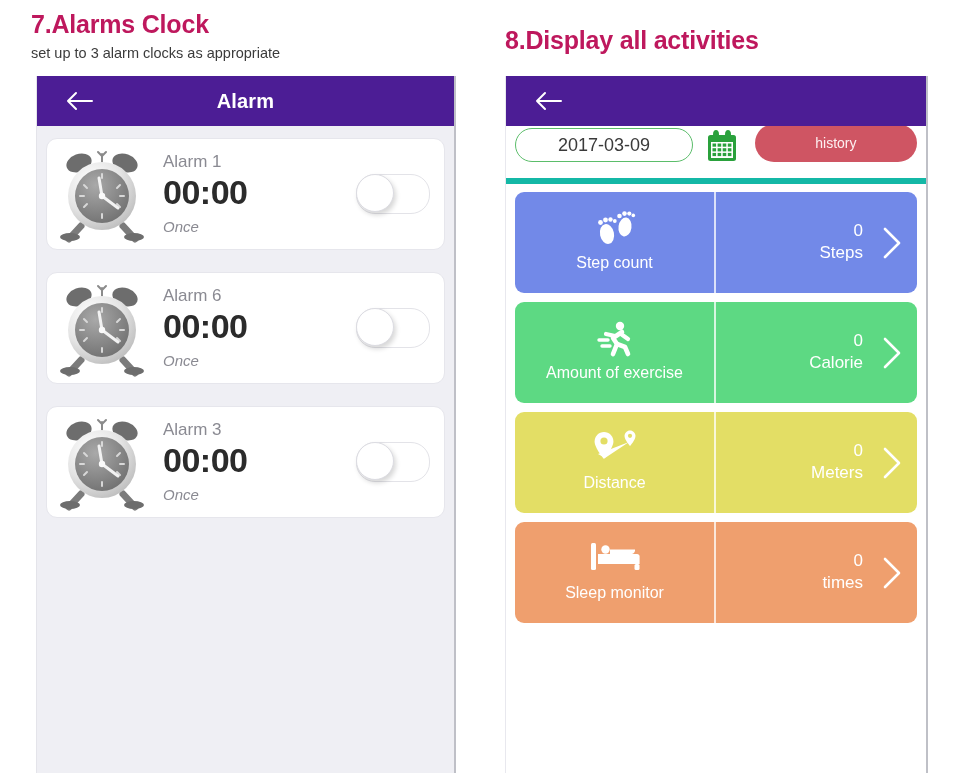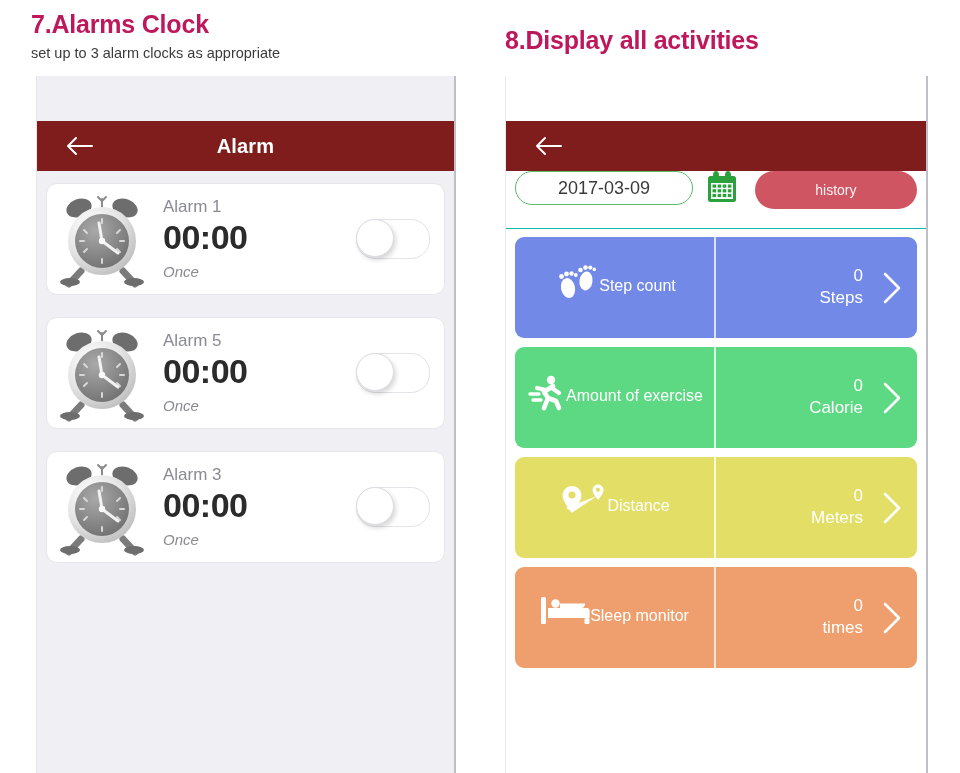--- a/index.html
+++ b/index.html
@@ -55,26 +55,25 @@
     top: 76px;
     width: 420px;
     height: 697px;
     background: #ffffff;
     border-right: 2px solid #bfc0c7;
     border-left: 1px solid #e8e8ee;
   }
 
   .appbar {
     height: 50px;
-    background: #7f1d1d;
+    background: #4c1d95;
     position: relative;
     display: flex;
     align-items: center;
     justify-content: center;
-    margin-top: 45px;
   }
   .appbar-title {
     color: #ffffff;
     font-size: 20px;
     font-weight: 700;
     letter-spacing: 0.2px;
   }
   .back-arrow {
     position: absolute;
     left: 28px;
@@ -150,24 +149,24 @@
     border: 1px solid #dcdce2;
     box-shadow: 2px 3px 5px rgba(0,0,0,0.16);
     box-sizing: border-box;
   }
 
   
   .act-toolbar {
     height: 58px;
     background: #ffffff;
     display: flex;
-    align-items: flex-start;
-    padding: 0 9px;
+    align-items: flex-end;
+    padding: 16px 9px;
     box-sizing: border-box;
-    border-bottom: 1px solid #14b8a6;
+    border-bottom: 6px solid #14b8a6;
   }
   .date-field {
     width: 182px;
     height: 34px;
     border: 1.5px solid #5bbd6a;
     border-radius: 18px;
     background: #ffffff;
     display: flex;
     align-items: center;
     justify-content: center;
@@ -204,21 +203,21 @@
     margin-bottom: 9px;
     display: flex;
     align-items: stretch;
     position: relative;
     color: #ffffff;
     cursor: pointer;
   }
   .act-left {
     flex: 0 0 50%;
     display: flex;
-    flex-direction: row;
+    flex-direction: column;
     align-items: center;
     justify-content: center;
     border-right: 2px solid rgba(255,255,255,0.75);
     padding-bottom: 4px;
     box-sizing: border-box;
   }
   .act-icon { height: 38px; margin-bottom: 6px; }
   .act-label { font-size: 16px; }
   .act-right {
     flex: 1 1 auto;
@@ -326,21 +325,21 @@
             <line x1="29" y1="63" x2="32" y2="60"></line>
             <line x1="25" y1="52" x2="29" y2="52"></line>
             <line x1="29" y1="41" x2="32" y2="44"></line>
           </g>
           <line x1="47" y1="52" x2="44" y2="34" stroke="#f2f2f2" stroke-width="3" stroke-linecap="round"></line>
           <line x1="47" y1="52" x2="63" y2="64" stroke="#f2f2f2" stroke-width="3" stroke-linecap="round"></line>
           <circle cx="47" cy="52" r="3.2" fill="#fafafa"></circle>
         </svg>
       </span>
       <div class="alarm-info">
-        <div class="alarm-name">Alarm 5</div>
+        <div class="alarm-name">Alarm 6</div>
         <div class="alarm-time">00:00</div>
         <div class="alarm-repeat">Once</div>
       </div>
       <div class="toggle">
           <div class="knob"></div>
         </div>
     </div>
 
     <div class="alarm-card">
       <span class="alarm-icon">

